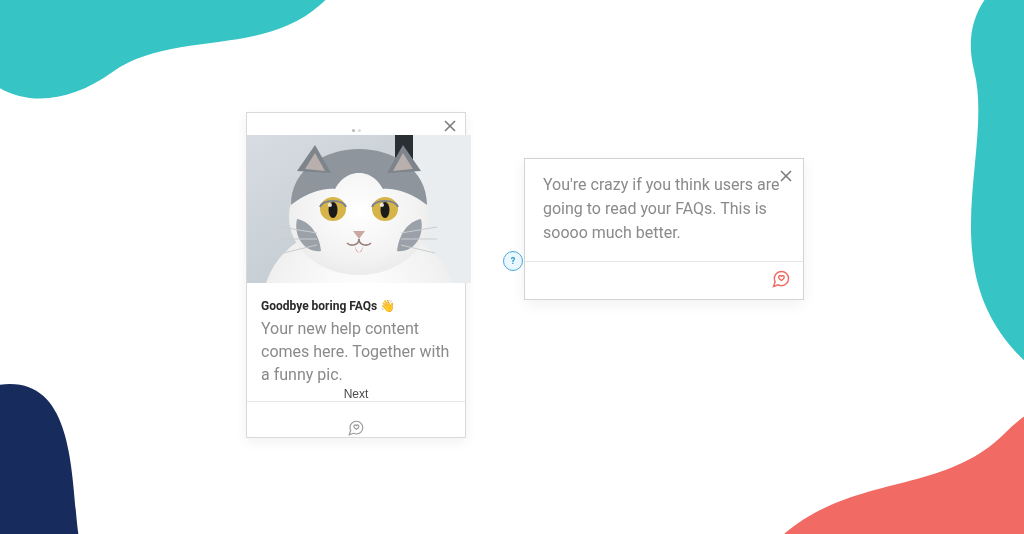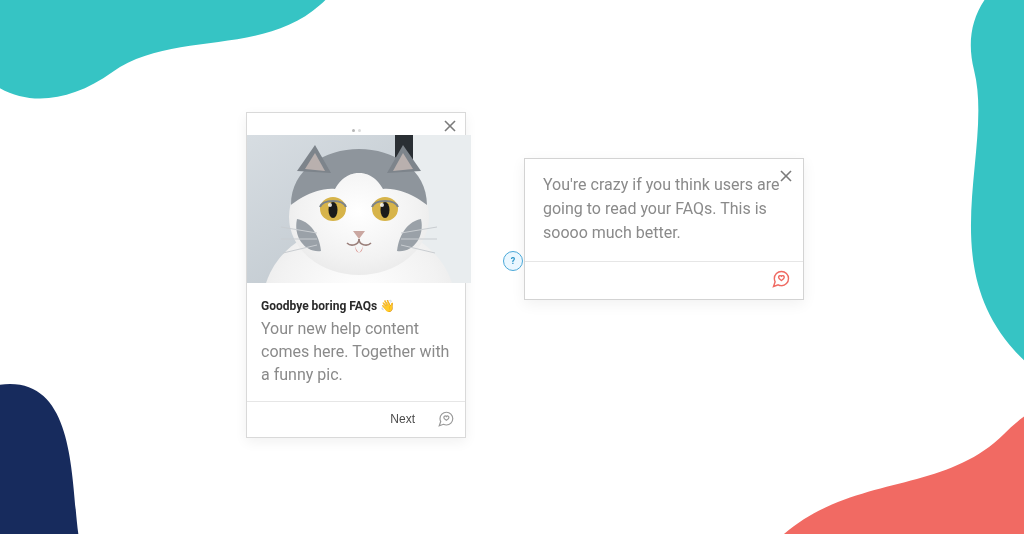--- a/index.html
+++ b/index.html
@@ -51,20 +51,21 @@
   }
   .card1-body { padding: 10px 14px 14px 14px; }
   .card1-title { font-size: 12px; font-weight: 700; color: #2a2a2a; margin: 6px 0 4px 0; }
   .card1-desc { font-size: 16px; color: #8a8a8a; line-height: 1.45; }
   .card1-footer {
     height: 36px;
     border-top: 1px solid #e6e6e6;
     display: flex; align-items: center; justify-content: flex-end;
     padding: 0 10px;
     gap: 14px;
+    flex-direction: column;
   }
   .card1-next {
     font-size: 12px; color: #4a4a4a;
     background: none; border: none; cursor: pointer;
     padding: 4px 8px;
   }
   .heart-bubble {
     width: 18px; height: 18px;
     display: flex; align-items: center; justify-content: center;
     cursor: pointer;

